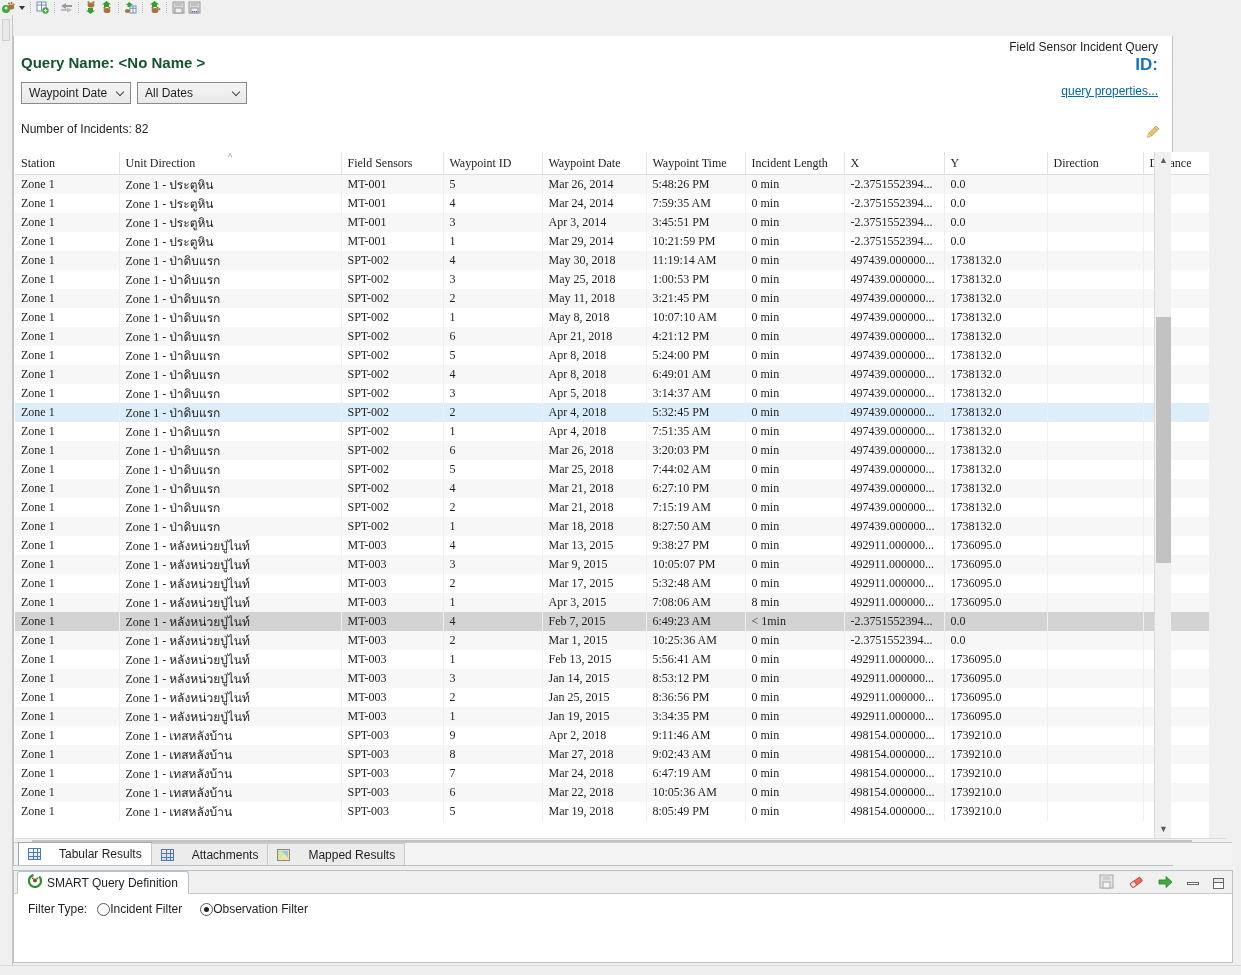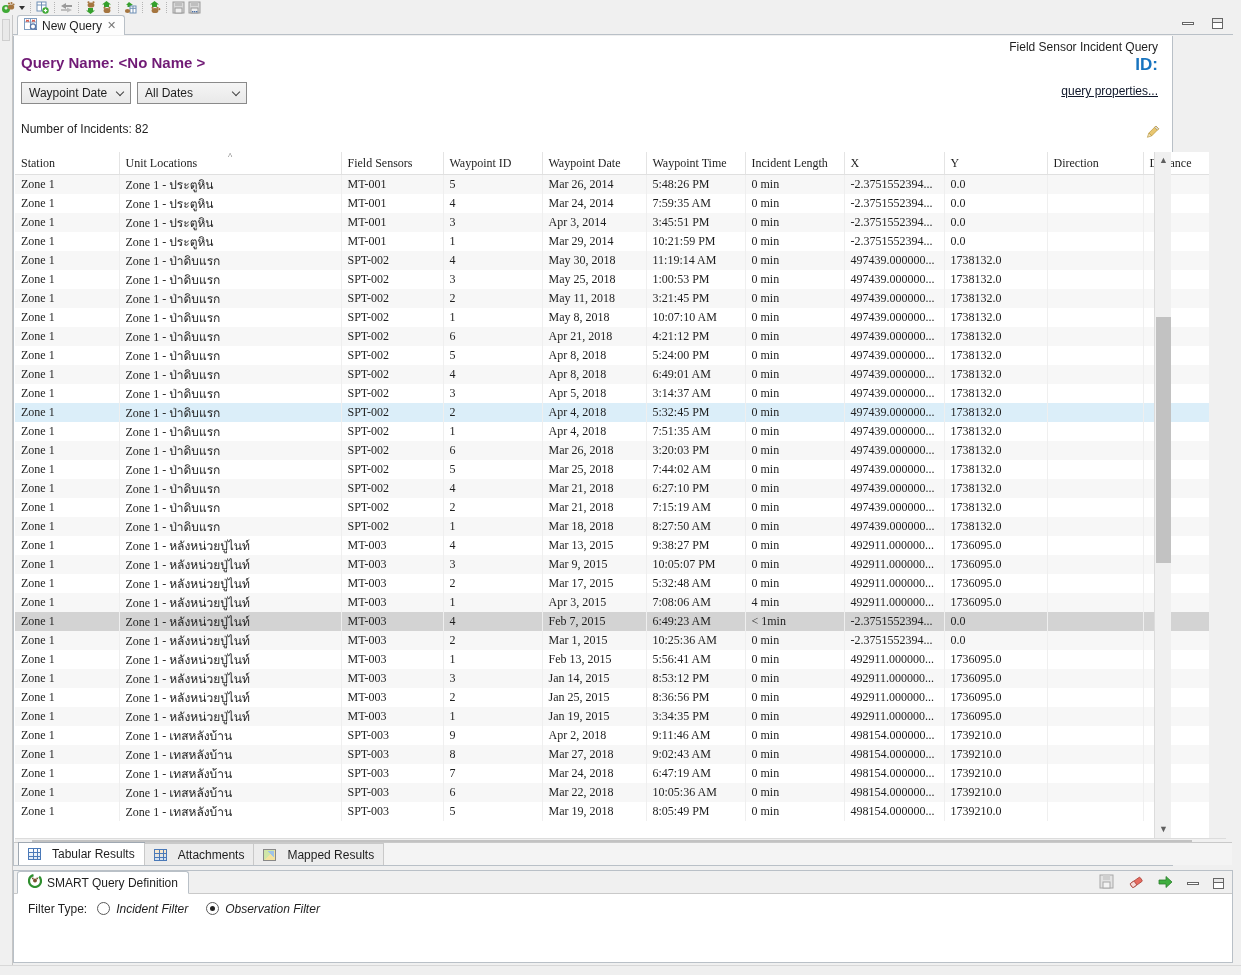--- a/index.html
+++ b/index.html
@@ -23,22 +23,22 @@
   .etab .close-x { color:#777; font-size:11px; font-weight:bold; cursor:default; }
   .win-btns { position:absolute; right:10px; top:3px; display:flex; gap:18px; align-items:center; }
   .min-glyph { width:12px; height:3px; border:1px solid #666; background:#fff; }
   .max-glyph { width:11px; height:11px; border:1px solid #666; background:#fff; position:relative; }
   .max-glyph::before { content:""; position:absolute; left:0; top:0; width:100%; height:3px; background:#e8e8e8; border-bottom:1px solid #666; }
 
   
   .editor { position:absolute; left:13px; top:36px; width:1160px; height:830px; background:#ffffff; border:1px solid #b9c0c7; border-top:none; }
   .qtype { position:absolute; right:14px; top:4px; color:#1e1e1e; }
   .qid { position:absolute; right:14px; top:19px; color:#1874bf; font-weight:bold; font-size:17px; }
-  .qname { position:absolute; left:7px; top:18px; color:#701a75; font-weight:bold; font-size:15px; }
-  .qprops { position:absolute; right:14px; top:48px; color:#0f172a; text-decoration:underline;text-align:center; }
+  .qname { position:absolute; left:7px; top:18px; color:#14532d; font-weight:bold; font-size:15px; }
+  .qprops { position:absolute; right:14px; top:48px; color:#0369a1; text-decoration:underline;text-align:center; }
   .combo { position:absolute; height:22px; background:linear-gradient(#f5f5f5,#e9e9e9); border:1px solid #8a8a8a; display:flex; align-items:center; justify-content:space-between; padding:0 7px; }
   .combo .chev { width:6px; height:6px; border-right:1px solid #444; border-bottom:1px solid #444; transform:rotate(45deg); margin-top:-3px; }
   .combo1 { left:7px; top:46px; width:110px; }
   .combo2 { left:123px; top:46px; width:110px; }
   .ninc { position:absolute; left:7px; top:86px; }
   .pencil { position:absolute; right:12px; top:88px; width:16px; height:16px; }
 
   
   .tablewrap { position:absolute; left:1px; top:116px; width:1194px; height:686px; overflow:hidden; background:#fff; }
   table.grid { border-collapse:collapse; table-layout:fixed; width:1194px;font-family:Liberation Serif, serif; }
@@ -52,37 +52,37 @@
   
   .vscroll { position:absolute; right:1px; top:116px; width:17px; height:686px; background:#f0f0f0; border-left:1px solid #dcdcdc; }
   .vscroll .arrow { position:absolute; left:0; width:17px; height:17px; color:#606060; font-size:9px; text-align:center; line-height:17px; }
   .vscroll .thumb { position:absolute; left:1px; top:165px; width:15px; height:246px; background:#c2c2c2; }
   .hscroll { position:absolute; left:1px; top:802px; width:1211px; height:17px; background:#f0f0f0; border-top:1px solid #dcdcdc; }
   .hscroll .arrow { position:absolute; top:0; width:17px; height:17px; color:#606060; font-size:9px; text-align:center; line-height:17px; }
   .hscroll .thumb { position:absolute; left:17px; top:1px; width:1160px; height:15px; background:#c2c2c2; }
 
   
   .result-tabbar { position:absolute; left:0; bottom:0; width:1218px; height:23px; background:#f4f4f4; border-top:1px solid #c9c9c9; display:flex; align-items:flex-end; padding-left:4px; }
-  .rtab { height:22px; display:flex; align-items:center; gap:11px; padding:0 9px; border:1px solid #c9c9c9; border-bottom:none; background:#ececec; margin-right:-1px; }
+  .rtab { height:22px; display:flex; align-items:center; gap:18px; padding:0 9px; border:1px solid #c9c9c9; border-bottom:none; background:#ececec; margin-right:-1px; }
   .rtab.active { background:#ffffff; border-color:#9fa8b2; height:23px; }
   .grid-ic { width:13px; height:12px; border:1px solid #4a79b8; background:linear-gradient(#fff,#dce8f6); position:relative; }
   .grid-ic::before { content:""; position:absolute; left:0; top:3px; width:100%; height:1px; background:#4a79b8; box-shadow:0 4px 0 #4a79b8; }
   .grid-ic::after { content:""; position:absolute; left:4px; top:0; width:1px; height:100%; background:#4a79b8; box-shadow:4px 0 0 #4a79b8; }
   .map-ic { width:13px; height:12px; border:1px solid #888; background:linear-gradient(135deg,#cfe6a8 50%,#f3e3a0 50%); position:relative; }
   .map-ic::before { content:""; position:absolute; left:1px; top:1px; right:1px; bottom:1px; background:linear-gradient(45deg,transparent 60%,#9fc3e8 60%); }
 
   
   .bottom-view { position:absolute; left:13px; top:870px; width:1220px; height:93px; background:#fff; border:1px solid #b9c0c7; }
   .bv-tabbar { position:absolute; left:0; top:0; width:100%; height:23px; background:#f0f0f0; border-bottom:1px solid #c9c9c9; }
   .bv-tab { position:absolute; left:3px; top:0; height:23px; background:#fff; border:1px solid #b9c0c7; border-bottom:1px solid #fff; border-radius:3px 3px 0 0; display:flex; align-items:center; gap:5px; padding:0 10px; }
   .bv-actions { position:absolute; right:8px; top:3px; display:flex; gap:14px; align-items:center; }
   .filter-row { position:absolute; left:14px; top:31px; display:flex; align-items:center; gap:6px; }
   .radio { width:13px; height:13px; border:1px solid #5a5a5a; border-radius:50%; background:#fff; position:relative; display:inline-block; vertical-align:middle; }
   .radio.checked::after { content:""; position:absolute; left:3px; top:3px; width:5px; height:5px; border-radius:50%; background:#222; }
-  .radio-group { display:flex; align-items:flex-start; gap:6px; margin-left:4px;font-style:italic; }
+  .radio-group { display:flex; align-items:flex-end; margin-left:4px; }
 
   .status-strip { position:absolute; left:0; top:965px; width:1241px; height:10px; background:#efefef; border-top:1px solid #d8d8d8; }
   .right-strip { position:absolute; right:0; top:15px; width:8px; height:950px; background:#f0f0f0; }
 </style>
 </head>
 <body>
 
 <div id="root">
 
   <div class="toolbar">
@@ -171,40 +171,20 @@
           <rect x="8" y="10" width="1.4" height="1.4" fill="#4a6fa5"></rect>
         </svg>
     </span>
   </div>
 
   <div class="left-strip">
       <div class="handle"></div>
     </div>
   <div class="right-strip"></div>
 
-  <div class="tabbar">
-    <div class="etab">
-      <span>
-        <svg width="13" height="12">
-            <rect x="0.5" y="0.5" width="12" height="11" fill="#fff" stroke="#7d9cc0"></rect>
-            <line x1="0.5" y1="4" x2="12.5" y2="4" stroke="#7d9cc0"></line>
-            <line x1="6.5" y1="0.5" x2="6.5" y2="11.5" stroke="#7d9cc0"></line>
-            <path d="M2 2 L5 3.5 M5 2 L2 3.5 M8 2 L11 3.5 M11 2 L8 3.5" stroke="#d34a3a" stroke-width="1"></path>
-            <circle cx="9" cy="8.5" r="2.6" fill="none" stroke="#5a77a8" stroke-width="1.2"></circle>
-            <line x1="11" y1="10.5" x2="12.8" y2="12" stroke="#5a77a8" stroke-width="1.4"></line>
-          </svg>
-      </span>
-      <span>New Query</span>
-      <span class="close-x">✕</span>
-    </div>
-    <div class="win-btns">
-      <span class="min-glyph"></span>
-      <span class="max-glyph"></span>
-    </div>
-  </div>
 
   <div class="editor">
     <div class="qtype">Field Sensor Incident Query</div>
     <div class="qid">ID:</div>
     <div class="qname">
       <span>Query Name:</span>
       <span>&lt;No Name &gt;</span>
     </div>
     <a class="qprops">query properties...</a>
 
@@ -243,21 +223,21 @@
             <col style="width:99px">
             <col style="width:99px">
             <col style="width:100px">
           <col style="width:103px">
             <col style="width:96px">
             <col style="width:66px">
         </colgroup>
         <thead>
           <tr>
             <th>Station</th>
-            <th><span class="sort-caret">^</span><span>Unit Locations</span></th>
+            <th><span class="sort-caret">^</span><span>Unit Direction</span></th>
             <th>Field Sensors</th>
             <th>Waypoint ID</th>
             <th>Waypoint Date</th>
             <th>Waypoint Time</th>
             <th>Incident Length</th>
             <th>X</th>
             <th>Y</th>
             <th>Direction</th>
             <th>Distance</th>
           </tr>
@@ -549,21 +529,21 @@
               <td></td>
               <td></td>
             </tr>
             <tr class="alt">
               <td>Zone 1</td>
               <td>Zone 1 - หลังหน่วยปู่ไนท์</td>
               <td>MT-003</td>
               <td>1</td>
               <td>Apr 3, 2015</td>
               <td>7:08:06 AM</td>
-              <td>4 min</td>
+              <td>8 min</td>
               <td>492911.000000...</td>
               <td>1736095.0</td>
               <td></td>
               <td></td>
             </tr>
             <tr class="sel">
               <td>Zone 1</td>
               <td>Zone 1 - หลังหน่วยปู่ไนท์</td>
               <td>MT-003</td>
               <td>4</td>

